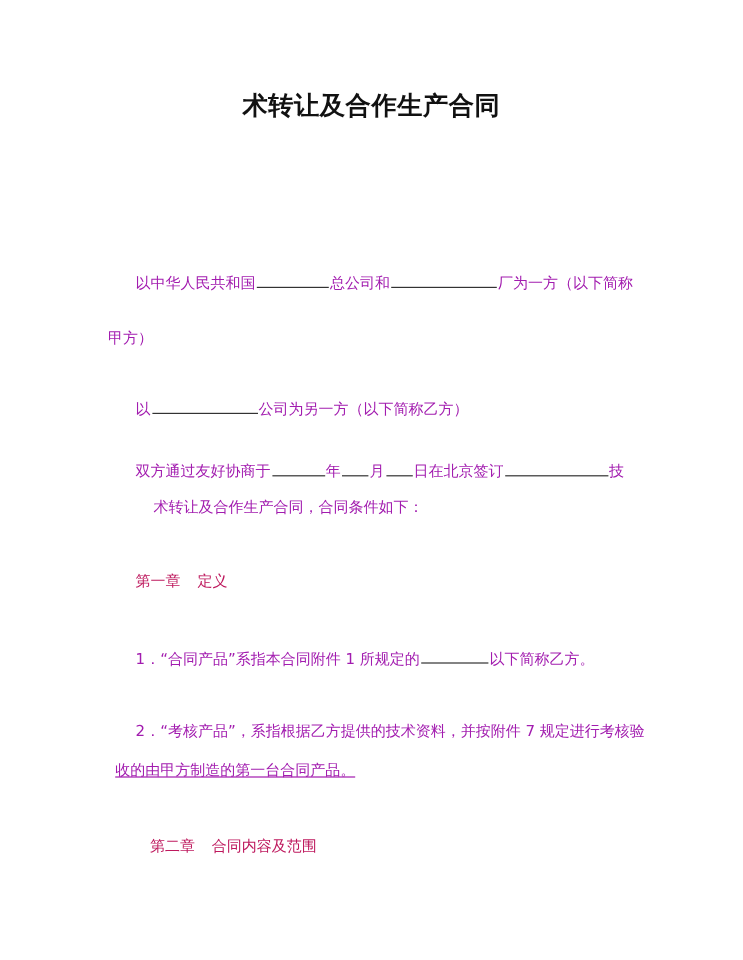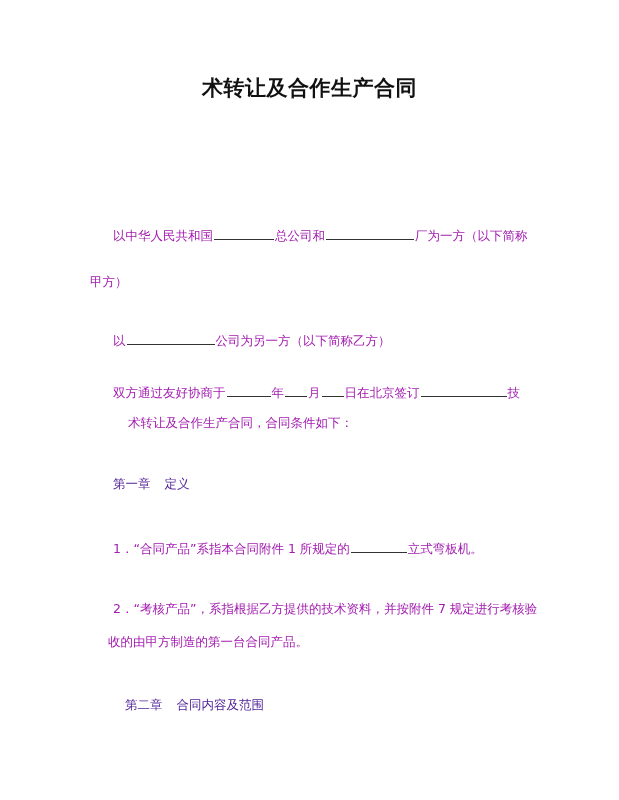--- a/index.html
+++ b/index.html
@@ -34,21 +34,21 @@
       color: #a21caf;
     }
     .blank {
       display: inline-block;
       border-bottom: 1px solid #333333;
       height: 12px;
       vertical-align: baseline;
       margin: 0 1px;
     }
     .heading {
-      color: #4c1d95;
+      color: #be185d;
       font-family: Liberation Serif, serif;
     }
     .gap { display: inline-block; width: 14px; }
   </style>
 </head>
 <body>
 
 <div>
 
   <div class="title">术转让及合作生产合同</div>
@@ -65,23 +65,23 @@
   <div class="line" style="left:113px; top:384px;">
     <span>双方通过友好协商于</span><span class="blank" style="width:44px;"></span><span>年</span><span class="blank" style="width:22px;"></span><span>月</span><span class="blank" style="width:22px;"></span><span>日在北京签订</span><span class="blank" style="width:86px;"></span><span>技</span>
   </div>
   <div class="line" style="left:90px; top:415px;margin-left:38px;">术转让及合作生产合同，合同条件如下：</div>
 
   <div class="line heading" style="left:113px; top:476px;">
     <span>第一章</span><span class="gap"></span><span>定义</span>
   </div>
 
   <div class="line" style="left:113px; top:540px;">
-    <span>1．“合同产品”系指本合同附件 1 所规定的</span><span class="blank" style="width:56px;"></span><span>立式弯板机。</span>
+    <span>1．“合同产品”系指本合同附件 1 所规定的</span><span class="blank" style="width:56px;"></span><span>以下简称乙方。</span>
   </div>
 
   <div class="line" style="left:113px; top:601px;">2．“考核产品”，系指根据乙方提供的技术资料，并按附件 7 规定进行考核验</div>
-  <div class="line" style="left:108px; top:634px;">收的由甲方制造的第一台合同产品。</div>
+  <div class="line" style="left:96px; top:634px;text-decoration:underline;">收的由甲方制造的第一台合同产品。</div>
 
   <div class="line heading" style="left:113px; top:697px;margin-left:12px;">
     <span>第二章</span><span class="gap"></span><span>合同内容及范围</span>
   </div>
 
 </div>
 
 </body></html>

